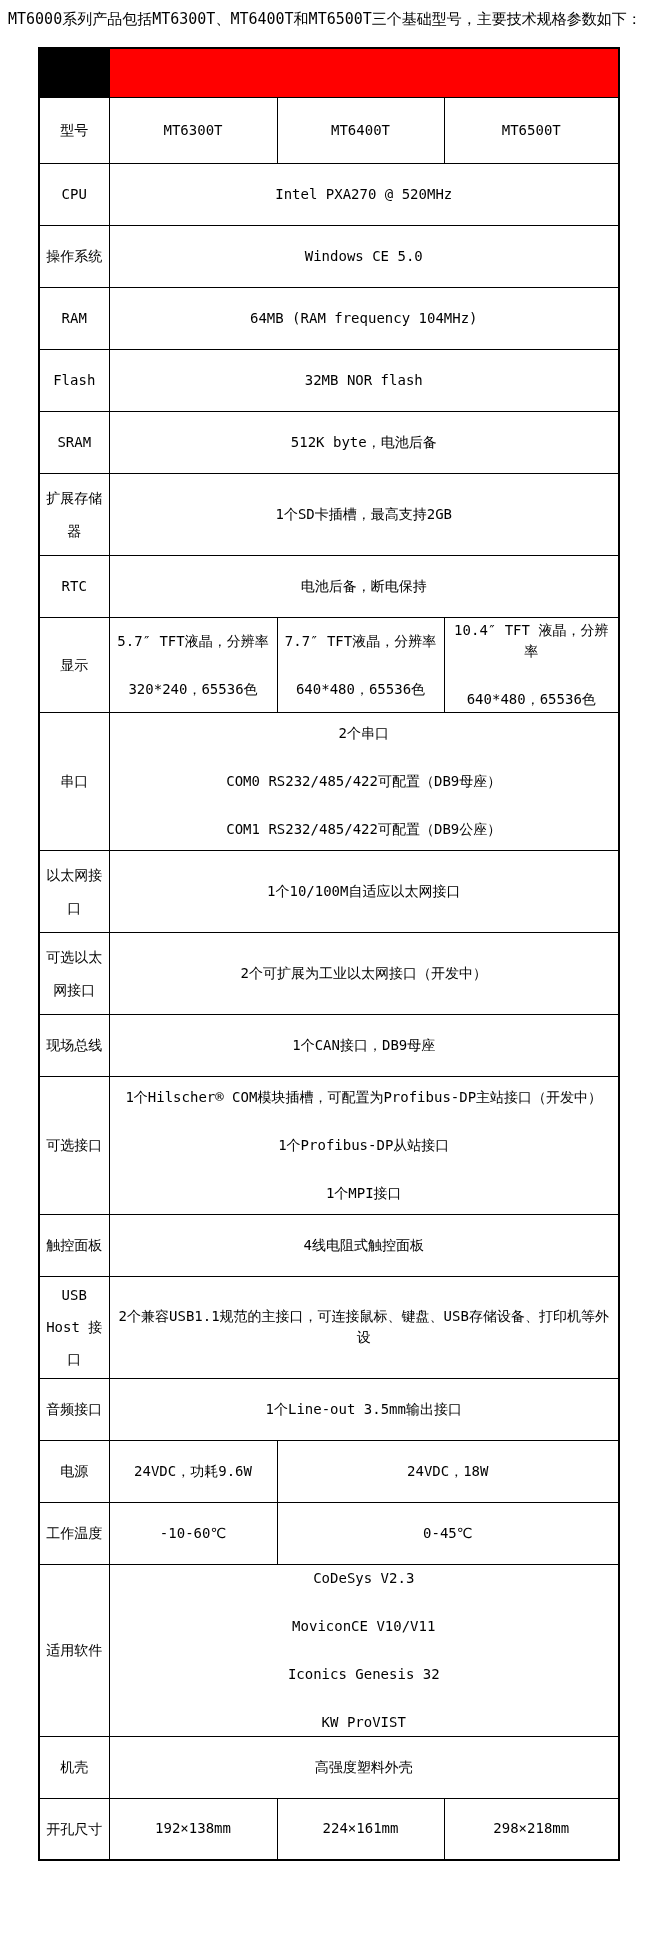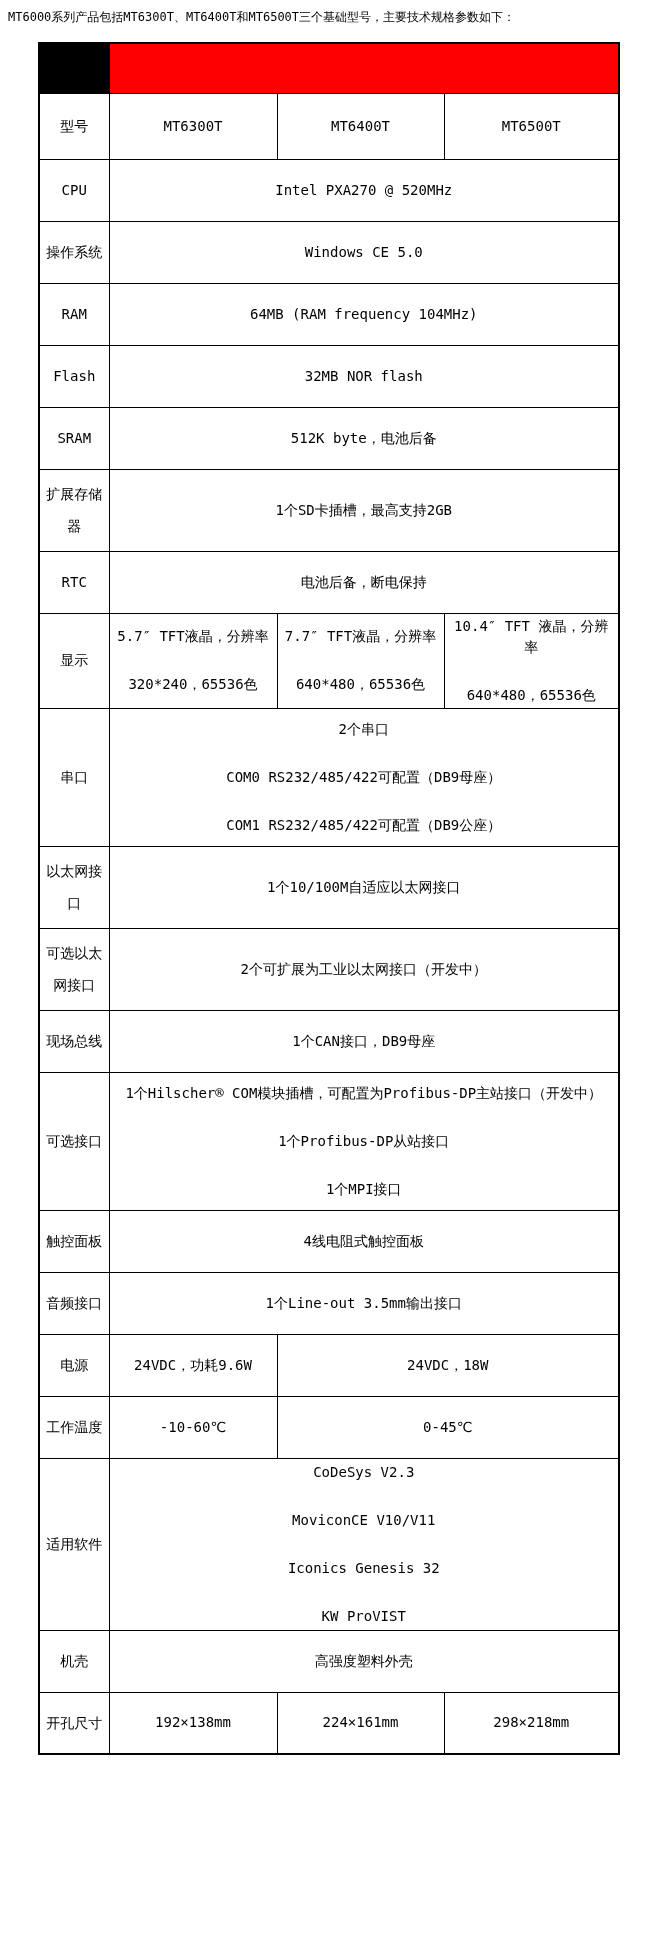--- a/index.html
+++ b/index.html
@@ -14,21 +14,21 @@
     color:#000;
     font-family:"DejaVu Sans Mono","DejaVu Sans",monospace;
   }
   .page{
     width:660px;
     min-height:1960px;
     background:#fff;
     box-sizing:border-box;
   }
   .intro{
-    font-size:12px;
+    font-size:15px;
     line-height:1.5;
     padding:8px 6px 0 8px;
     white-space:nowrap;
   }
   table.spec{
     border-collapse:collapse;
     table-layout:fixed;
     width:580px;
     margin:16px 0 0 38px;
     border:2px solid var(--border);
@@ -179,20 +179,26 @@
             <div class="line">1个Profibus-DP从站接口</div>
             <div class="line">1个MPI接口</div>
           </td>
         </tr>
         <tr style="height: 62px;">
           <td class="label-cell">触控面板</td>
           <td colspan="3" class="value-cell">
             <div class="line">4线电阻式触控面板</div>
           </td>
         </tr>
+        <tr style="height: 82px;">
+          <td class="label-cell">USB Host 接口</td>
+          <td colspan="3" class="value-cell">
+            <div class="line">2个兼容USB1.1规范的主接口，可连接鼠标、键盘、USB存储设备、打印机等外设</div>
+          </td>
+        </tr>
         <tr style="height: 62px;">
           <td class="label-cell">音频接口</td>
           <td colspan="3" class="value-cell">
             <div class="line">1个Line-out 3.5mm输出接口</div>
           </td>
         </tr>
         <tr style="height: 62px;">
           <td class="label-cell">电源</td>
           <td class="value-cell">
             <div class="line">24VDC，功耗9.6W</div>

